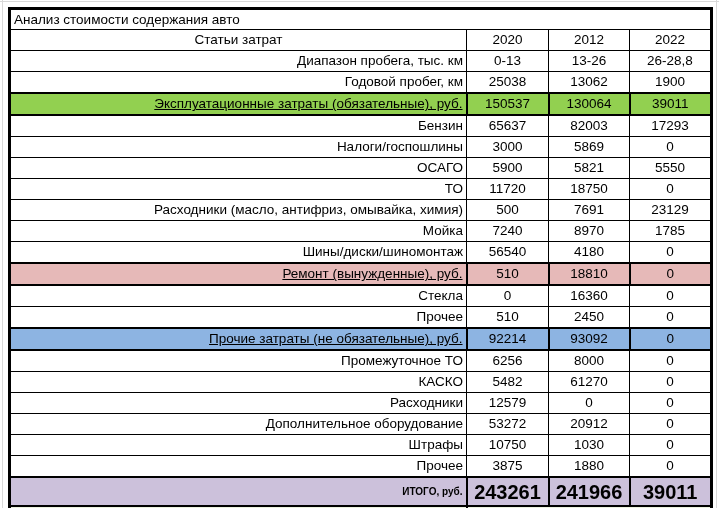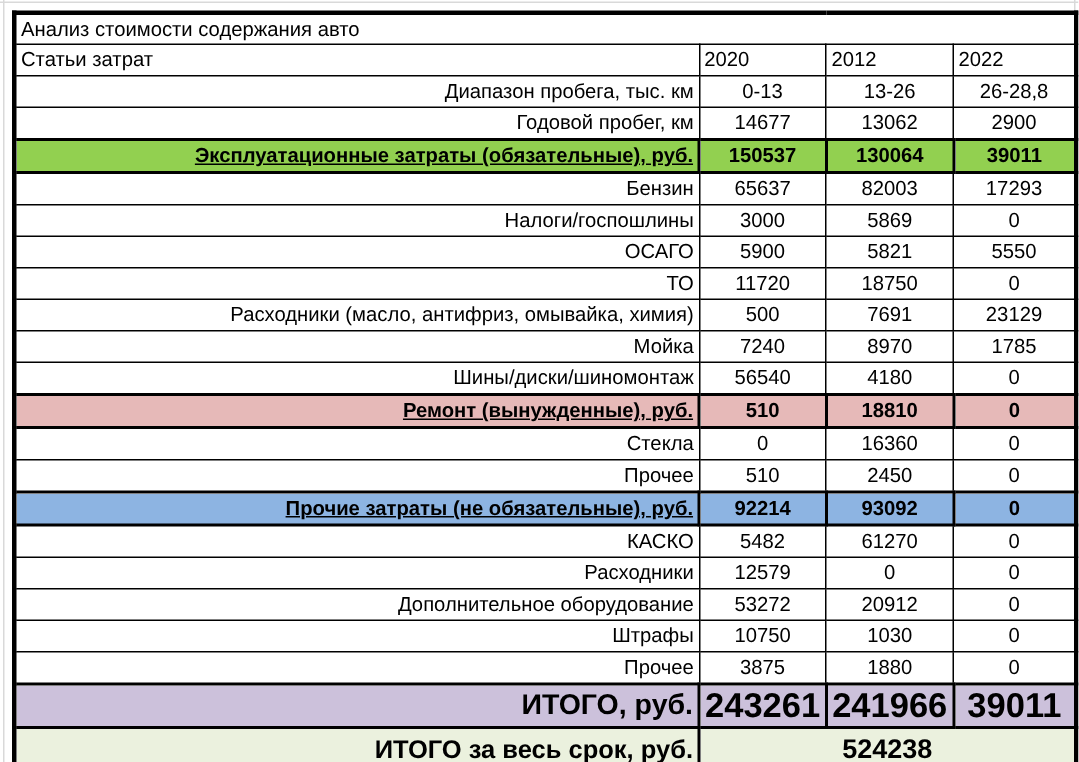--- a/index.html
+++ b/index.html
@@ -22,40 +22,40 @@
   col.c-y0{width:82px;}
   col.c-y1{width:81px;}
   col.c-y2{width:82px;}
   td{
     border:1px solid #000;
     height:20px;padding:0 3px;
     font-size:13.5px;line-height:1;
     vertical-align:middle;white-space:nowrap;overflow:hidden;
   }
   tr.title-row td{text-align:left;height:19px;}
-  tr.header-row td{margin-top:45px;}
+  tr.header-row td{text-align:center;margin-top:45px;}
   td.lbl{text-align:right;}
   td.val{text-align:center;}
 
   tr.row-green td{background:var(--color-green,#92D050);}
   tr.row-pink  td{background:var(--color-pink,#E6B9B8);}
   tr.row-blue  td{background:var(--color-blue,#8DB4E2);}
   tr.row-green td,tr.row-pink td,tr.row-blue td{
-    border-width:2px;font-weight:bold;
+    border-width:2px;font-weight:normal;
   }
   tr.row-green td.lbl span,tr.row-pink td.lbl span,tr.row-blue td.lbl span{
     text-decoration:underline;
   }
   td.lbl.indent{padding-left:9px;}
 
   tr.totals-row td{
     background:var(--color-purple,#CCC1DB);border-width:2px;font-weight:bold;height:27px;
   }
-  tr.totals-row td.lbl{text-align:right;font-size:19px;}
-  tr.totals-row td.val{font-size:23px;}
+  tr.totals-row td.lbl{text-align:right;font-size:10px;}
+  tr.totals-row td.val{font-size:20px;}
 
   tr.grand-row td{
     background:var(--color-cream,#EBF1DE);border-width:2px;font-weight:bold;height:26px;
   }
   tr.grand-row td.lbl{text-align:right;font-size:17px;}
   tr.grand-row td.val{font-size:18px;}
 </style>
 </head>
 <body>
 
@@ -86,23 +86,23 @@
   </thead>
   <tbody>
       <tr class="row-normal">
     <td class="lbl"><span>Диапазон пробега, тыс. км</span></td>
     <td class="val">0-13</td>
     <td class="val">13-26</td>
     <td class="val">26-28,8</td>
   </tr>
       <tr class="row-normal">
     <td class="lbl"><span>Годовой пробег, км</span></td>
-    <td class="val">14677</td>
+    <td class="val">25038</td>
     <td class="val">13062</td>
-    <td class="val">2900</td>
+    <td class="val">1900</td>
   </tr>
       <tr class="row-green">
     <td class="lbl"><span>Эксплуатационные затраты (обязательные), руб.</span></td>
     <td class="val">150537</td>
     <td class="val">130064</td>
     <td class="val">39011</td>
   </tr>
       <tr class="row-normal">
     <td class="lbl"><span>Бензин</span></td>
     <td class="val">65637</td>
@@ -160,20 +160,26 @@
       <tr class="row-normal">
     <td class="lbl"><span>Прочее</span></td>
     <td class="val">510</td>
     <td class="val">2450</td>
     <td class="val">0</td>
   </tr>
       <tr class="row-blue">
     <td class="lbl"><span>Прочие затраты (не обязательные), руб.</span></td>
     <td class="val">92214</td>
     <td class="val">93092</td>
+    <td class="val">0</td>
+  </tr>
+      <tr class="row-normal">
+    <td class="lbl"><span>Промежуточное ТО</span></td>
+    <td class="val">6256</td>
+    <td class="val">8000</td>
     <td class="val">0</td>
   </tr>
       <tr class="row-normal">
     <td class="lbl"><span>КАСКО</span></td>
     <td class="val">5482</td>
     <td class="val">61270</td>
     <td class="val">0</td>
   </tr>
       <tr class="row-normal">
     <td class="lbl"><span>Расходники</span></td>

